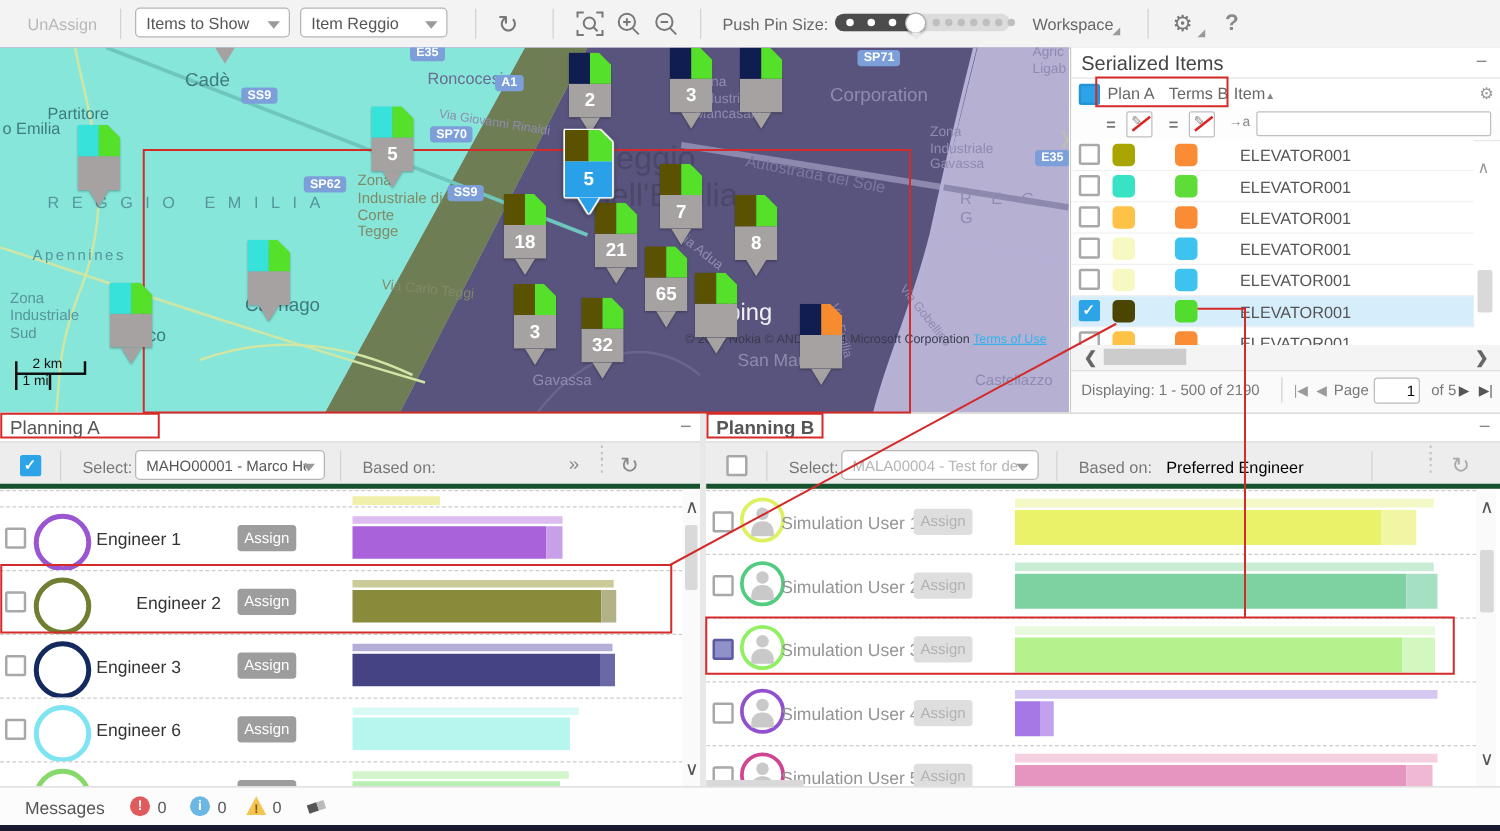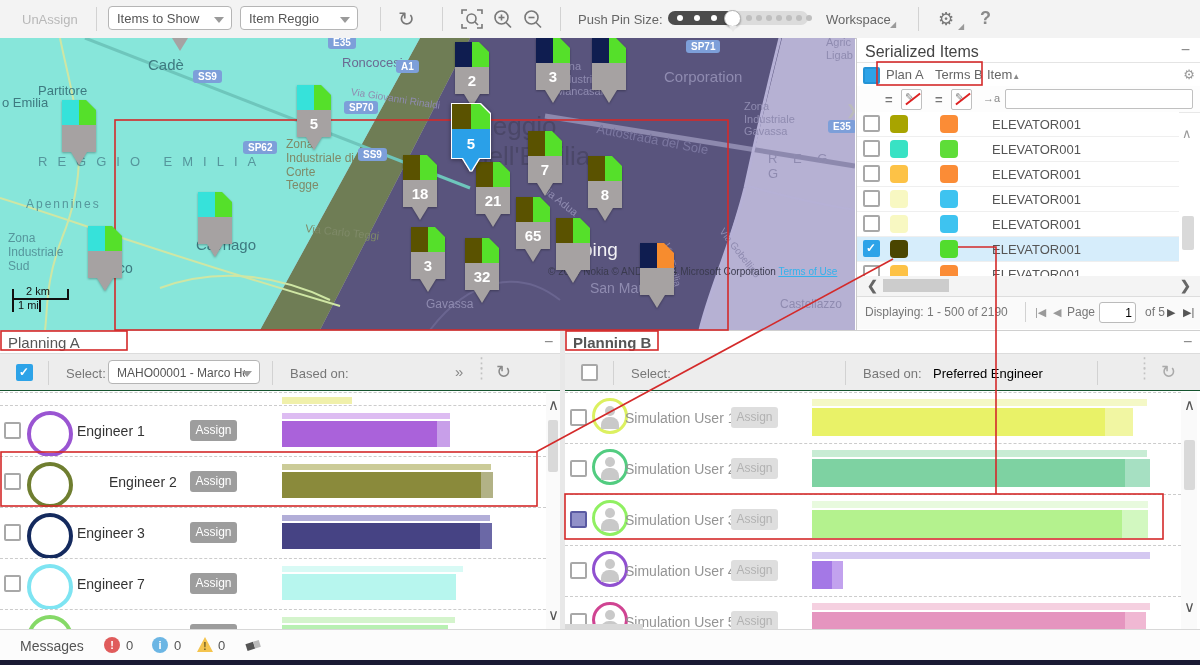--- a/index.html
+++ b/index.html
@@ -58,21 +58,21 @@
   #ser-hscroll{position:absolute;left:0;top:238px;width:344px;height:20px;background:#f4f4f4;}
   #ser-hscroll .thumb{position:absolute;left:26px;top:3px;width:66px;height:13px;background:#ccc;}
   #ser-pager{position:absolute;left:0;top:258px;width:344px;height:32px;border-top:1px solid #ddd;background:#fafafa;font-size:12px;color:#777;}
   .pgicon{color:#9a9a9a;font-size:11px;}
   #page-input{position:absolute;left:242px;top:5px;width:30px;height:17px;border:1px solid #bbb;border-radius:3px;font-size:12px;text-align:right;padding-right:3px;}
   #ser-vscroll{position:absolute;left:322px;top:86px;width:18px;height:184px;}
   .scroll-arrow{color:#9a9a9a;font-size:13px;position:absolute;}
   .vthumb{position:absolute;background:#d9d9d9;border-radius:2px;}
   
   .ppanel-title{position:absolute;height:23px;background:#fff;border-top:1px solid #d0d0d0;font-size:15px;color:#555;}
-  .ptoolbar{position:absolute;height:38px;background:#ededed;border-top:1px solid #dcdcdc;border-bottom:1px solid #14532d;box-sizing:border-box;}
+  .ptoolbar{position:absolute;height:38px;background:#ededed;border-top:1px solid #dcdcdc;border-bottom:4px solid #14532d;box-sizing:border-box;}
   .ptb-label{position:absolute;top:12px;font-size:13px;color:#777;}
   .ptb-label.dis{color:#000000;}
   .plist{position:absolute;top:392px;height:237px;overflow:hidden;background:#fff;}
   .prow{position:relative;border-top:1px dashed #ccc;overflow:hidden;}
   .avatar{position:absolute;border-radius:50%;background:#fff;box-sizing:content-box;}
   .sil-head{position:absolute;left:50%;top:5px;transform:translateX(-50%);width:10px;height:10px;border-radius:50%;background:#c9c9c9;}
   .sil-body{position:absolute;left:50%;top:16px;transform:translateX(-50%);width:18px;height:12px;border-radius:8px 8px 0 0;background:#c9c9c9;}
   .pname{position:absolute;font-size:14px;}
   .assign{position:absolute;width:47px;height:21px;border-radius:3px;font-size:12px;text-align:center;line-height:21px;}
   .assign.en{background:#9d9d9d;color:#fff;}
@@ -537,21 +537,21 @@
         <div class="avatar" style="left: 27px; top: 5px; width: 38px; height: 38px; border: 4px solid rgb(20, 42, 94);"></div>
         <span class="pname" style="left: 77px; top: 17px; color: rgb(51, 51, 51);">Engineer 3</span>
         <div class="assign en" style="left: 190px; top: 14px;">Assign</div>
         <div class="gbar" style="left: 282px; width: 208px; top: 7px; height: 6px; background: rgb(178, 174, 216);"></div>
         <div class="gbar" style="left: 282px; width: 198px; top: 15px; height: 26px; background: rgb(70, 67, 132);"></div>
         <div class="gbar" style="left: 480px; width: 12px; top: 15px; height: 26px; background: rgb(107, 104, 166);"></div>
       </div>
       <div class="prow" style="height: 50px;">
         <div class="cb" style="position: absolute; left: 4px; top: 16px;"></div>
         <div class="avatar" style="left: 27px; top: 5px; width: 38px; height: 38px; border: 4px solid rgb(126, 228, 242);"></div>
-        <span class="pname" style="left: 77px; top: 17px; color: rgb(51, 51, 51);">Engineer 7</span>
+        <span class="pname" style="left: 77px; top: 17px; color: rgb(51, 51, 51);">Engineer 6</span>
         <div class="assign en" style="left: 190px; top: 14px;">Assign</div>
         <div class="gbar" style="left: 282px; width: 181px; top: 7px; height: 6px; background: rgb(216, 250, 245);"></div>
         <div class="gbar" style="left: 282px; width: 174px; top: 15px; height: 26px; background: rgb(183, 246, 238);"></div>
       </div>
       <div class="prow" style="height: 50px;">
         <div class="avatar" style="left: 27px; top: 5px; width: 38px; height: 38px; border: 4px solid rgb(134, 217, 104);"></div>
         <div class="assign en" style="left: 190px; top: 14px;">Assign</div>
         <div class="gbar" style="left: 282px; width: 173px; top: 7px; height: 6px; background: rgb(212, 244, 204);"></div>
         <div class="gbar" style="left: 282px; width: 166px; top: 15px; height: 26px; background: rgb(184, 240, 178);"></div>
       </div>
@@ -564,20 +564,21 @@
 <div class="gap" style="left:560px;top:330px;width:5px;height:299px;"></div>
 
 <div class="ppanel-title" style="left:565px;top:330px;width:635px;">
   <span class="abs" style="left:8px;top:3px;font-weight:bold;">Planning B</span>
   <span class="minbtn" style="left:618px;top:2px;">−</span>
 </div>
 <div class="ptoolbar" style="left:565px;top:353px;width:635px;">
   <div class="cb abs" style="left:16px;top:10px;"></div>
   <div class="tb-sep" style="left:48px;top:7px;"></div>
   <span class="ptb-label" style="left:66px;">Select:</span>
+  <div class="dd" style="left:108px;top:6px;width:158px;font-size:12px;color:#b5b5b5;"><span style="display:inline-block;max-width:134px;overflow:hidden;white-space:nowrap;">MALA00004 - Test for de</span><span class="caret"></span></div>
   <div class="tb-sep" style="left:280px;top:7px;"></div>
   <span class="ptb-label" style="left:298px;">Based on:</span>
   <span class="ptb-label dis" style="left:368px;">Preferred Engineer</span>
   <div class="tb-sep" style="left:532px;top:7px;"></div>
   <span class="abs" style="left:572px;top:4px;font-size:15px;color:#c2c2c2;line-height:10px;">⋮<br>⋮</span>
   <span class="abs" style="left:596px;top:7px;font-size:18px;color:#aaa;">↻</span>
 </div>
 <div id="plist-b" class="plist" style="left:565px;width:616px;">
       <div class="prow" style="height: 50px;">
         <div class="cb" style="position: absolute; left: 5px; top: 16px;"></div>

